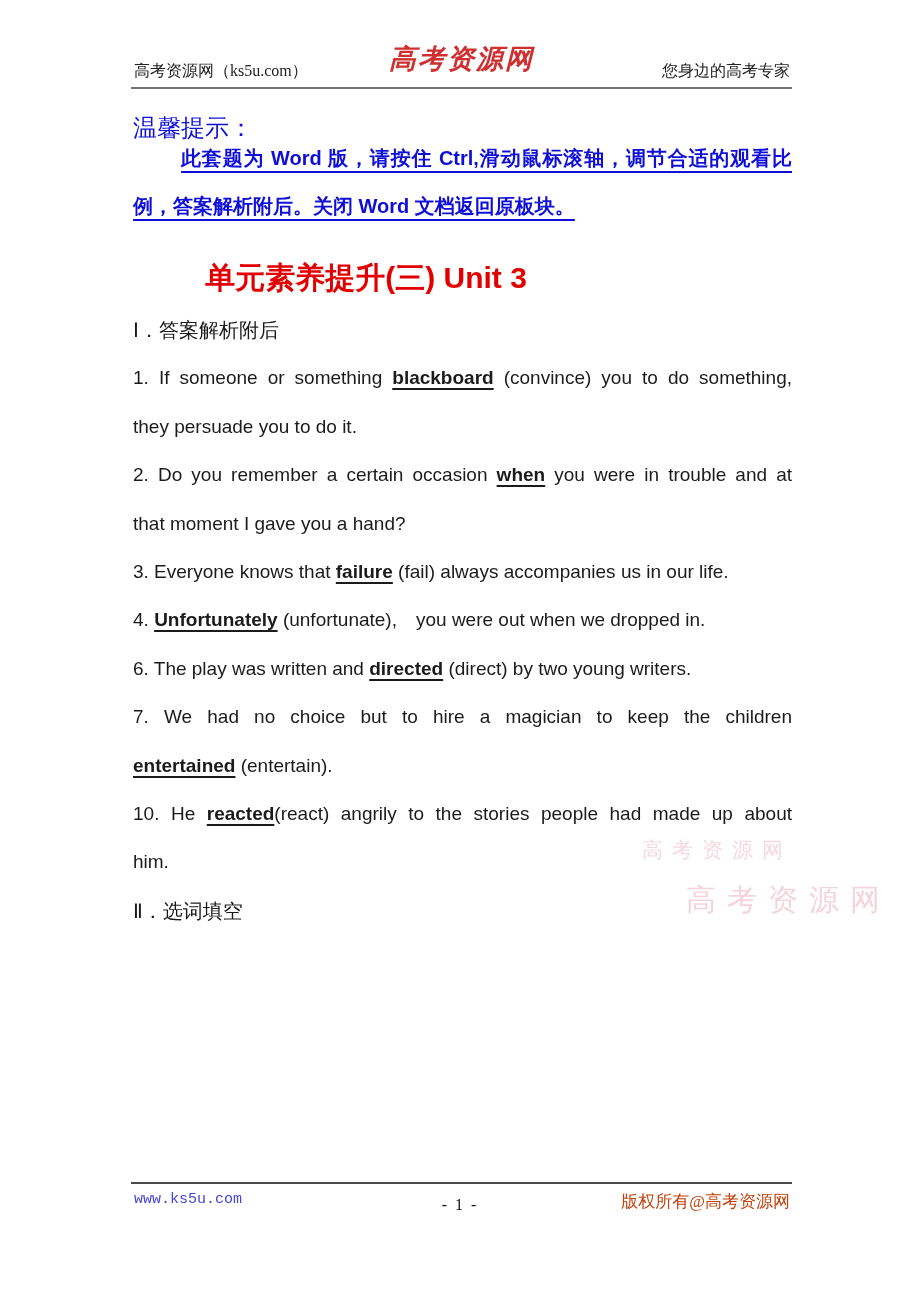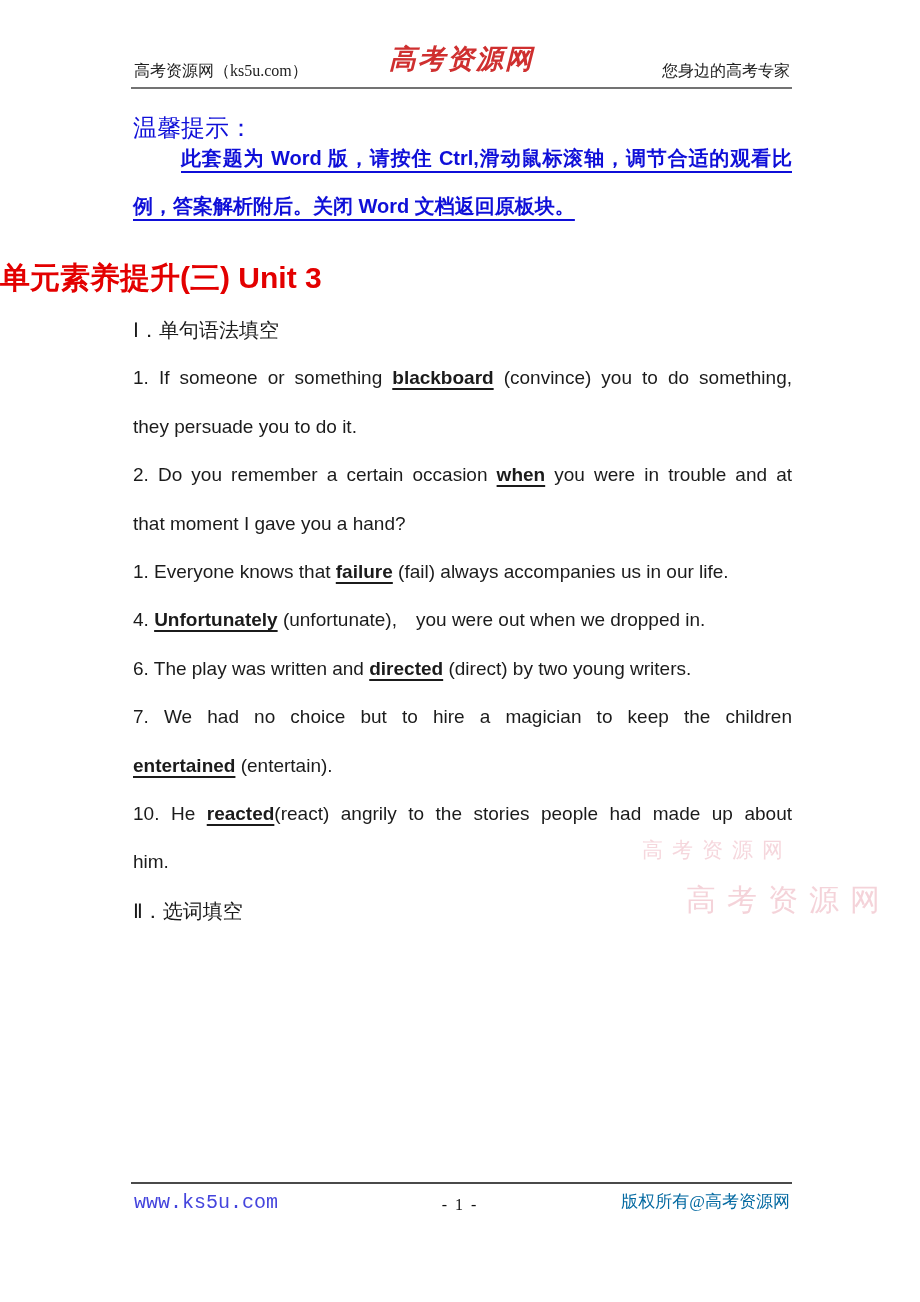--- a/index.html
+++ b/index.html
@@ -40,21 +40,21 @@
   .notice-body {
     position: absolute; left: 133px; width: 659px; top: 134px;
     font-size: 20px; font-weight: bold; color: #0f0fd8;
     line-height: 48px; text-align: justify; text-indent: 48px;
     text-decoration: underline; text-decoration-thickness: 2px; text-underline-offset: 6px;
   }
 
   
   .title {
     position: absolute; left: 0; width: 732px; top: 258px; margin: 0;
-    text-align: left; font-size: 30px; font-weight: bold; color: #e30000;
+    text-align: center; font-size: 30px; font-weight: bold; color: #e30000;
   }
 
   
   .doc-body {
     position: absolute; left: 133px; width: 659px; top: 306px;
     font-size: 19px; line-height: 48.4px; color: #1b1b1b;
   }
   .doc-body .l { min-height: 48.4px; }
   .cn-heading { font-family: "Liberation Serif", serif; font-size: 20px; }
   .jl { text-align: justify; text-align-last: justify; }
@@ -73,31 +73,31 @@
   .wm2 { left: 686px; top: 880px; font-size: 30px; letter-spacing: 11px; opacity: 0.5; }
   .doc-body, .header, .notice-label, .notice-body, .title { z-index: 1; }
 
   
   .footer-rule {
     position: absolute; left: 131px; width: 661px; top: 1182px;
     border-top: 2px solid #4a4a4a;
   }
   .f-left {
     position: absolute; left: 134px; top: 1191px;
-    font-family: "Liberation Mono", monospace; font-size: 20px;
+    font-family: "Liberation Mono", monospace; font-size: 15px;
     color: #4545dd; text-decoration: none; cursor: pointer;
   }
   .f-center {
     position: absolute; left: 0; width: 920px; top: 1196px; text-align: center;
     font-family: "Liberation Serif", serif; font-size: 16px; color: #111;
     letter-spacing: 2px;
   }
   .f-right {
     position: absolute; right: 130px; top: 1190px;
-    font-family: "Liberation Serif", serif; font-size: 17px; color: #0369a1;
+    font-family: "Liberation Serif", serif; font-size: 17px; color: #c2410c;
     cursor: pointer;
     margin-left: 9px;
   }
 </style>
 </head>
 <body>
 
 <div class="page">
 
   <div class="header">
@@ -109,34 +109,34 @@
   <div class="notice-label">温馨提示：</div>
   <div class="notice-body">此套题为 Word 版，请按住 Ctrl,滑动鼠标滚轴，调节合适的观看比例，答案解析附后。关闭 Word 文档返回原板块。</div>
 
   <h1 class="title">单元素养提升(三) Unit 3</h1>
 
   <div class="wm wm1">高考资源网</div>
   <div class="wm wm2">高考资源网</div>
 
   <div class="doc-body">
 
-    <div class="l ll cn-heading">Ⅰ．单句语法填空</div>
+    <div class="l ll cn-heading">Ⅰ．答案解析附后</div>
 
     <div class="q">
       <div class="l jl"><span>1. If someone or something </span><span class="ans">blackboard</span><span> (convince) you to do something,</span></div>
       <div class="l ll">they persuade you to do it.</div>
     </div>
 
     <div class="q">
       <div class="l jl"><span>2. Do you remember a certain occasion </span><span class="ans">when</span><span> you were in trouble and at</span></div>
       <div class="l ll">that moment I gave you a hand?</div>
     </div>
 
     <div class="q">
-      <div class="l ll"><span>1. Everyone knows that </span><span class="ans">failure</span><span> (fail) always accompanies us in our life.</span></div>
+      <div class="l ll"><span>3. Everyone knows that </span><span class="ans">failure</span><span> (fail) always accompanies us in our life.</span></div>
     </div>
 
     <div class="q">
       <div class="l ll"><span>4. </span><span class="ans">Unfortunately</span><span> (unfortunate), you were out when we dropped in.</span></div>
     </div>
 
 
     <div class="q">
       <div class="l ll"><span>6. The play was written and </span><span class="ans">directed</span><span> (direct) by two young writers.</span></div>
     </div>

